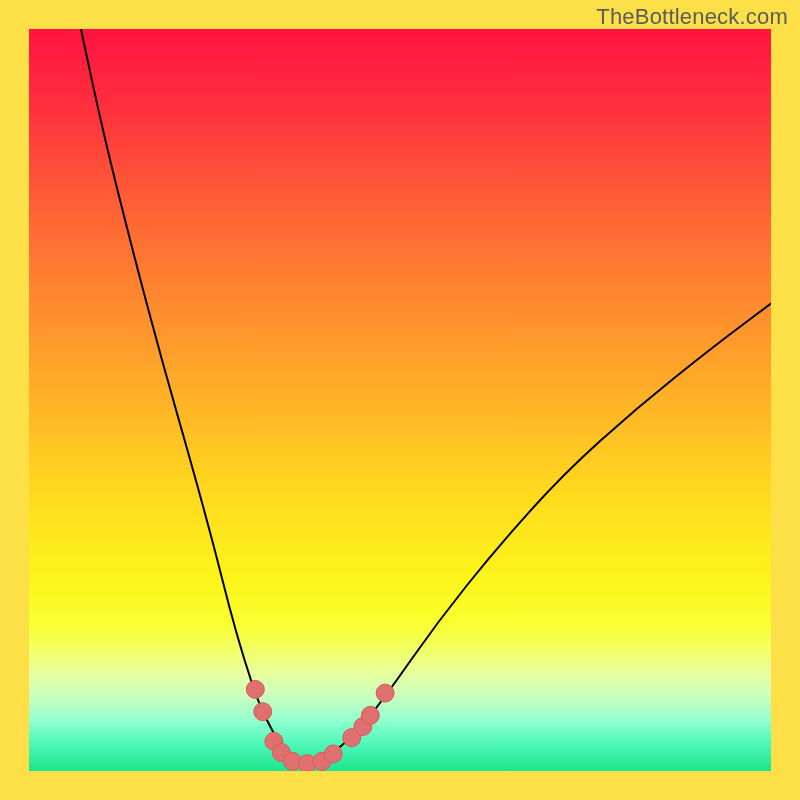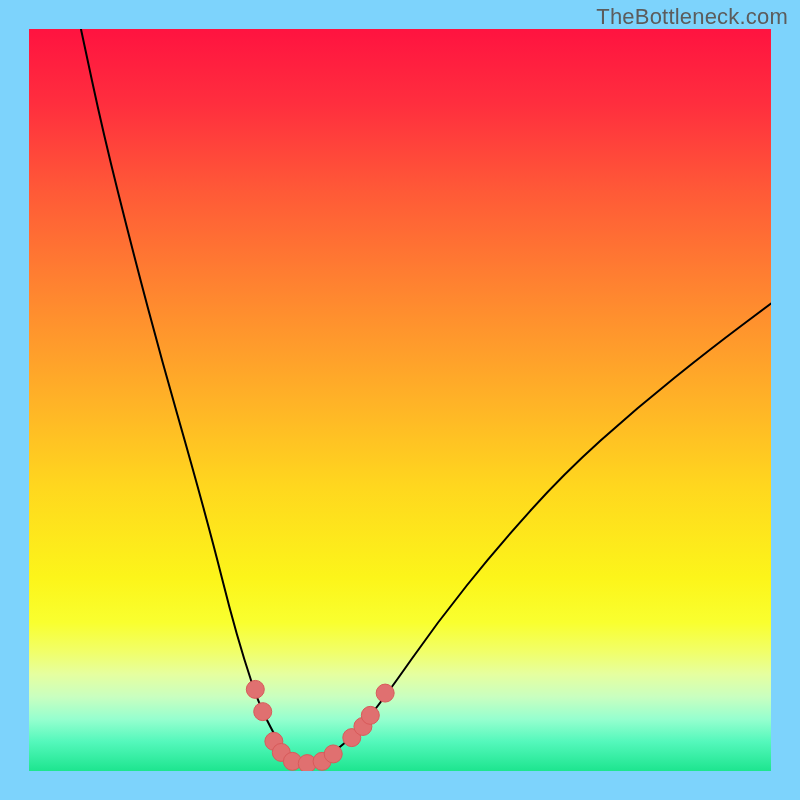--- a/index.html
+++ b/index.html
@@ -10,21 +10,21 @@
     background: #000;
     overflow: hidden;
     font-family: Arial, Helvetica, sans-serif;
   }
   .frame {
     position: absolute;
     top: 0;
     left: 0;
     width: 800px;
     height: 800px;
-    background: #7dd3fc;
+    background: #fde047;
   }
   .plot-area {
     position: absolute;
     top: 29px;
     left: 29px;
     width: 742px;
     height: 742px;
     overflow: hidden;
   }
   .gradient-layer {

